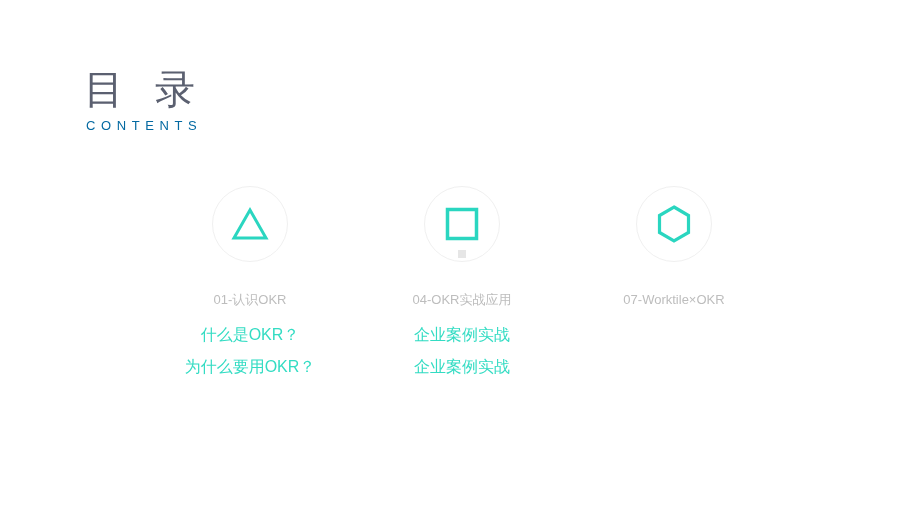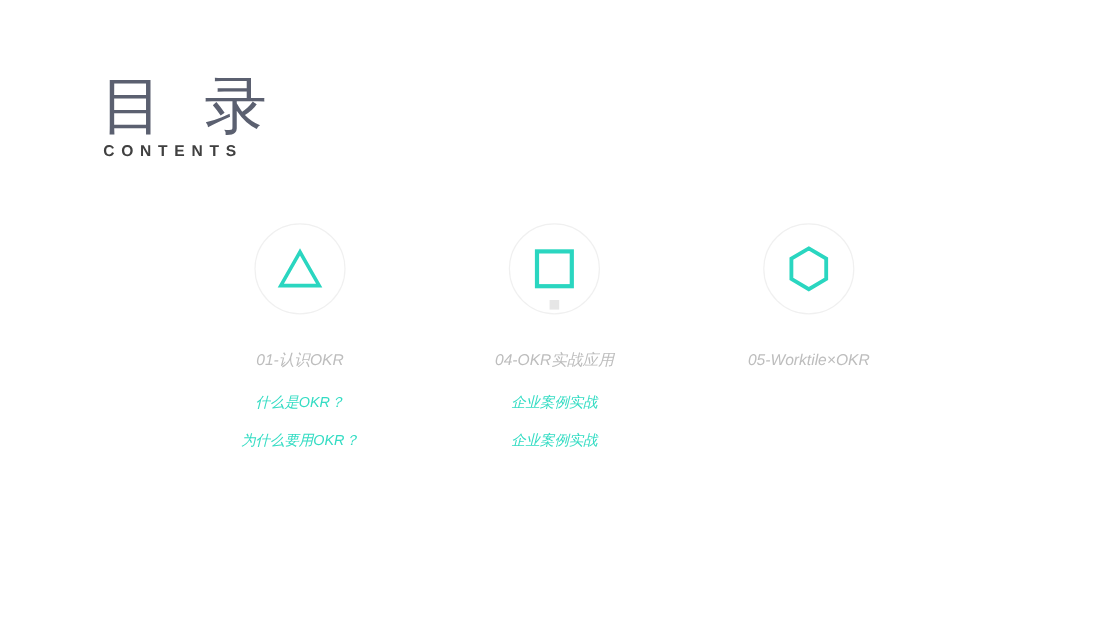--- a/index.html
+++ b/index.html
@@ -22,46 +22,45 @@
     background: #ffffff;
   }
 
   
   .header {
     position: absolute;
     left: 84px;
     top: 66px;
   }
   .header-title {
-    font-size: 52px;
+    font-size: 40px;
     line-height: 46px;
     color: #5b6070;
     letter-spacing: 10px;
     font-weight: 400;
     white-space: nowrap;
   }
   .header-subtitle {
     margin-top: 6px;
     margin-left: 2px;
     font-size: 13px;
     line-height: 16px;
-    color: #404040;
+    color: #0369a1;
     letter-spacing: 5.6px;
-    font-weight: 700;
+    font-weight: 400;
     white-space: nowrap;
   }
 
   
   .columns {
     position: absolute;
     left: 0;
     top: 186px;
     width: 920px;
     display: flex;
-    font-style: italic;
   }
   .column {
     width: 212px;
     display: flex;
     flex-direction: column;
     align-items: center;
   }
   .col-1 { margin-left: 144px; }
   .col-2 { margin-left: 0px; }
   .col-3 { margin-left: 0px; }
@@ -100,21 +99,21 @@
     white-space: nowrap;
   }
 
   .sub-items {
     margin-top: 18px;
     display: flex;
     flex-direction: column;
     align-items: center;
   }
   .sub-item {
-    font-size: 12px;
+    font-size: 16px;
     line-height: 16px;
     color: #33dcc3;
     font-weight: 400;
     white-space: nowrap;
     margin-bottom: 16px;
   }
   .sub-item:last-child { margin-bottom: 0; }
 </style>
 </head>
 <body>
@@ -160,17 +159,17 @@
     </div>
 
     <div class="column col-3">
       <div class="icon-circle">
         <span>
           <svg width="38" height="40" viewBox="0 0 38 40" fill="none">
             <path d="M19 3 L33.5 11.5 L33.5 28.5 L19 37 L4.5 28.5 L4.5 11.5 Z" stroke="#2ad6c0" stroke-width="3.2" stroke-linejoin="miter" fill="none"></path>
           </svg>
         </span>
       </div>
-      <div class="section-title">05-Worktile×OKR</div>
+      <div class="section-title">07-Worktile×OKR</div>
     </div>
 
   </div>
 </div>
 
 </body></html>

